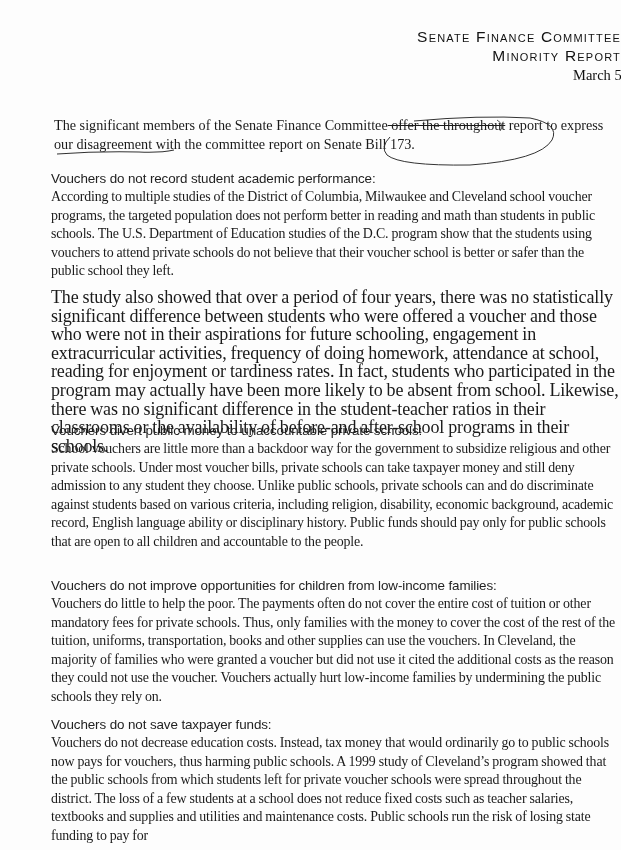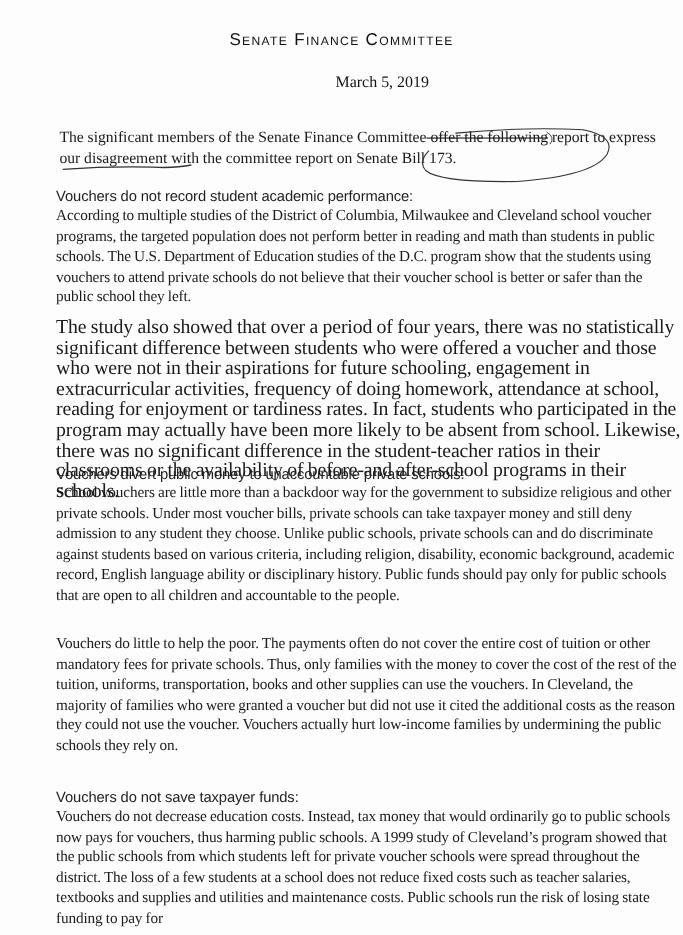--- a/index.html
+++ b/index.html
@@ -1,55 +1,57 @@
 <!DOCTYPE html>
 <html><head>
 <meta charset="utf-8">
 <style>
   html, body { margin: 0; padding: 0; }
   body {
     width: 621px; height: 850px; background: #fdfdfd; position: relative; overflow: hidden;
     font-family: "Liberation Serif", "DejaVu Serif", serif; color: #1a1a1a;
   }
   .page { position: absolute; left: 0; top: 0; width: 621px; height: 850px; }
-  .header { position: absolute; left: 0; width: 621px; text-align: center; }
+  .header { position: absolute; left: 0; width: 621px; text-align: right; }
   .h-title { top: 28px; font-family: "Liberation Sans", "DejaVu Sans", sans-serif; font-size: 15.5px; letter-spacing: 1.2px; font-variant: small-caps; font-weight: normal; color: #111; line-height: 18px; }
   .h-sub { top: 47px; font-family: "Liberation Sans", "DejaVu Sans", sans-serif; font-size: 15.5px; letter-spacing: 1.2px; font-variant: small-caps; color: #111; line-height: 18px; }
   .h-date { top: 66px; font-size: 14.5px; line-height: 18px; color: #111; margin-left: 37px; }
   .intro { position: absolute; left: 54px; top: 116px; width: 560px; font-size: 14.2px; line-height: 19px; }
   .strike { text-decoration: line-through; text-decoration-thickness: 1px; }
   .section { position: absolute; left: 51px; width: 566px; }
   .sec-head { font-family: "Liberation Sans", "DejaVu Sans", sans-serif; font-size: 13.4px; line-height: 18px; color: #222; letter-spacing: -0.1px; }
   .sec-body { font-size: 13.9px; line-height: 18.6px; letter-spacing: -0.15px; word-spacing: -0.3px; }
   .para { position: absolute; left: 51px; width: 568px; font-size: 18px; line-height: 18.6px; letter-spacing: -0.15px; word-spacing: -0.3px; }
   svg.ink { position: absolute; left: 0; top: 0; pointer-events: none; }
 </style>
 </head>
 <body>
 
 <div class="page">
 
   <div class="header h-title">Senate Finance Committee</div>
+  <div class="header h-sub">Minority Report</div>
   <div class="header h-date">March 5, 2019</div>
 
-  <div class="intro"><span>The significant members of the Senate Finance Committee</span><span class="strike"> offer the following</span><span> report to express our disagreement with the committee report on Senate Bill 173.</span></div>
+  <div class="intro"><span>The significant members of the Senate Finance Committee</span><span class="strike"> offer the throughout</span><span> report to express our disagreement with the committee report on Senate Bill 173.</span></div>
 
   <div class="section" style="top:170px;">
     <div class="sec-head">Vouchers do not record student academic performance:</div>
     <div class="sec-body">According to multiple studies of the District of Columbia, Milwaukee and Cleveland school voucher programs, the targeted population does not perform better in reading and math than students in public schools. The U.S. Department of Education studies of the D.C. program show that the students using vouchers to attend private schools do not believe that their voucher school is better or safer than the public school they left.</div>
   </div>
 
   <div class="para" style="top:288px;">The study also showed that over a period of four years, there was no statistically significant difference between students who were offered a voucher and those who were not in their aspirations for future schooling, engagement in extracurricular activities, frequency of doing homework, attendance at school, reading for enjoyment or tardiness rates. In fact, students who participated in the program may actually have been more likely to be absent from school. Likewise, there was no significant difference in the student-teacher ratios in their classrooms or the availability of before-and after-school programs in their schools.</div>
 
   <div class="section" style="top:422px;">
     <div class="sec-head">Vouchers divert public money to unaccountable private schools:</div>
     <div class="sec-body">School vouchers are little more than a backdoor way for the government to subsidize religious and other private schools. Under most voucher bills, private schools can take taxpayer money and still deny admission to any student they choose. Unlike public schools, private schools can and do discriminate against students based on various criteria, including religion, disability, economic background, academic record, English language ability or disciplinary history. Public funds should pay only for public schools that are open to all children and accountable to the people.</div>
   </div>
 
   <div class="section" style="top:577px;">
+    <div class="sec-head">Vouchers do not improve opportunities for children from low-income families:</div>
     <div class="sec-body">Vouchers do little to help the poor. The payments often do not cover the entire cost of tuition or other mandatory fees for private schools. Thus, only families with the money to cover the cost of the rest of the tuition, uniforms, transportation, books and other supplies can use the vouchers. In Cleveland, the majority of families who were granted a voucher but did not use it cited the additional costs as the reason they could not use the voucher. Vouchers actually hurt low-income families by undermining the public schools they rely on.</div>
   </div>
 
   <div class="section" style="top:716px;">
     <div class="sec-head">Vouchers do not save taxpayer funds:</div>
     <div class="sec-body">Vouchers do not decrease education costs. Instead, tax money that would ordinarily go to public schools now pays for vouchers, thus harming public schools. A 1999 study of Cleveland’s program showed that the public schools from which students left for private voucher schools were spread throughout the district. The loss of a few students at a school does not reduce fixed costs such as teacher salaries, textbooks and supplies and utilities and maintenance costs. Public schools run the risk of losing state funding to pay for</div>
   </div>
 
   <svg class="ink" width="621" height="850">
     <path d="M57 154 Q100 151 139 152 Q160 153 174 150" fill="none" stroke="#333" stroke-width="1.2"></path>

